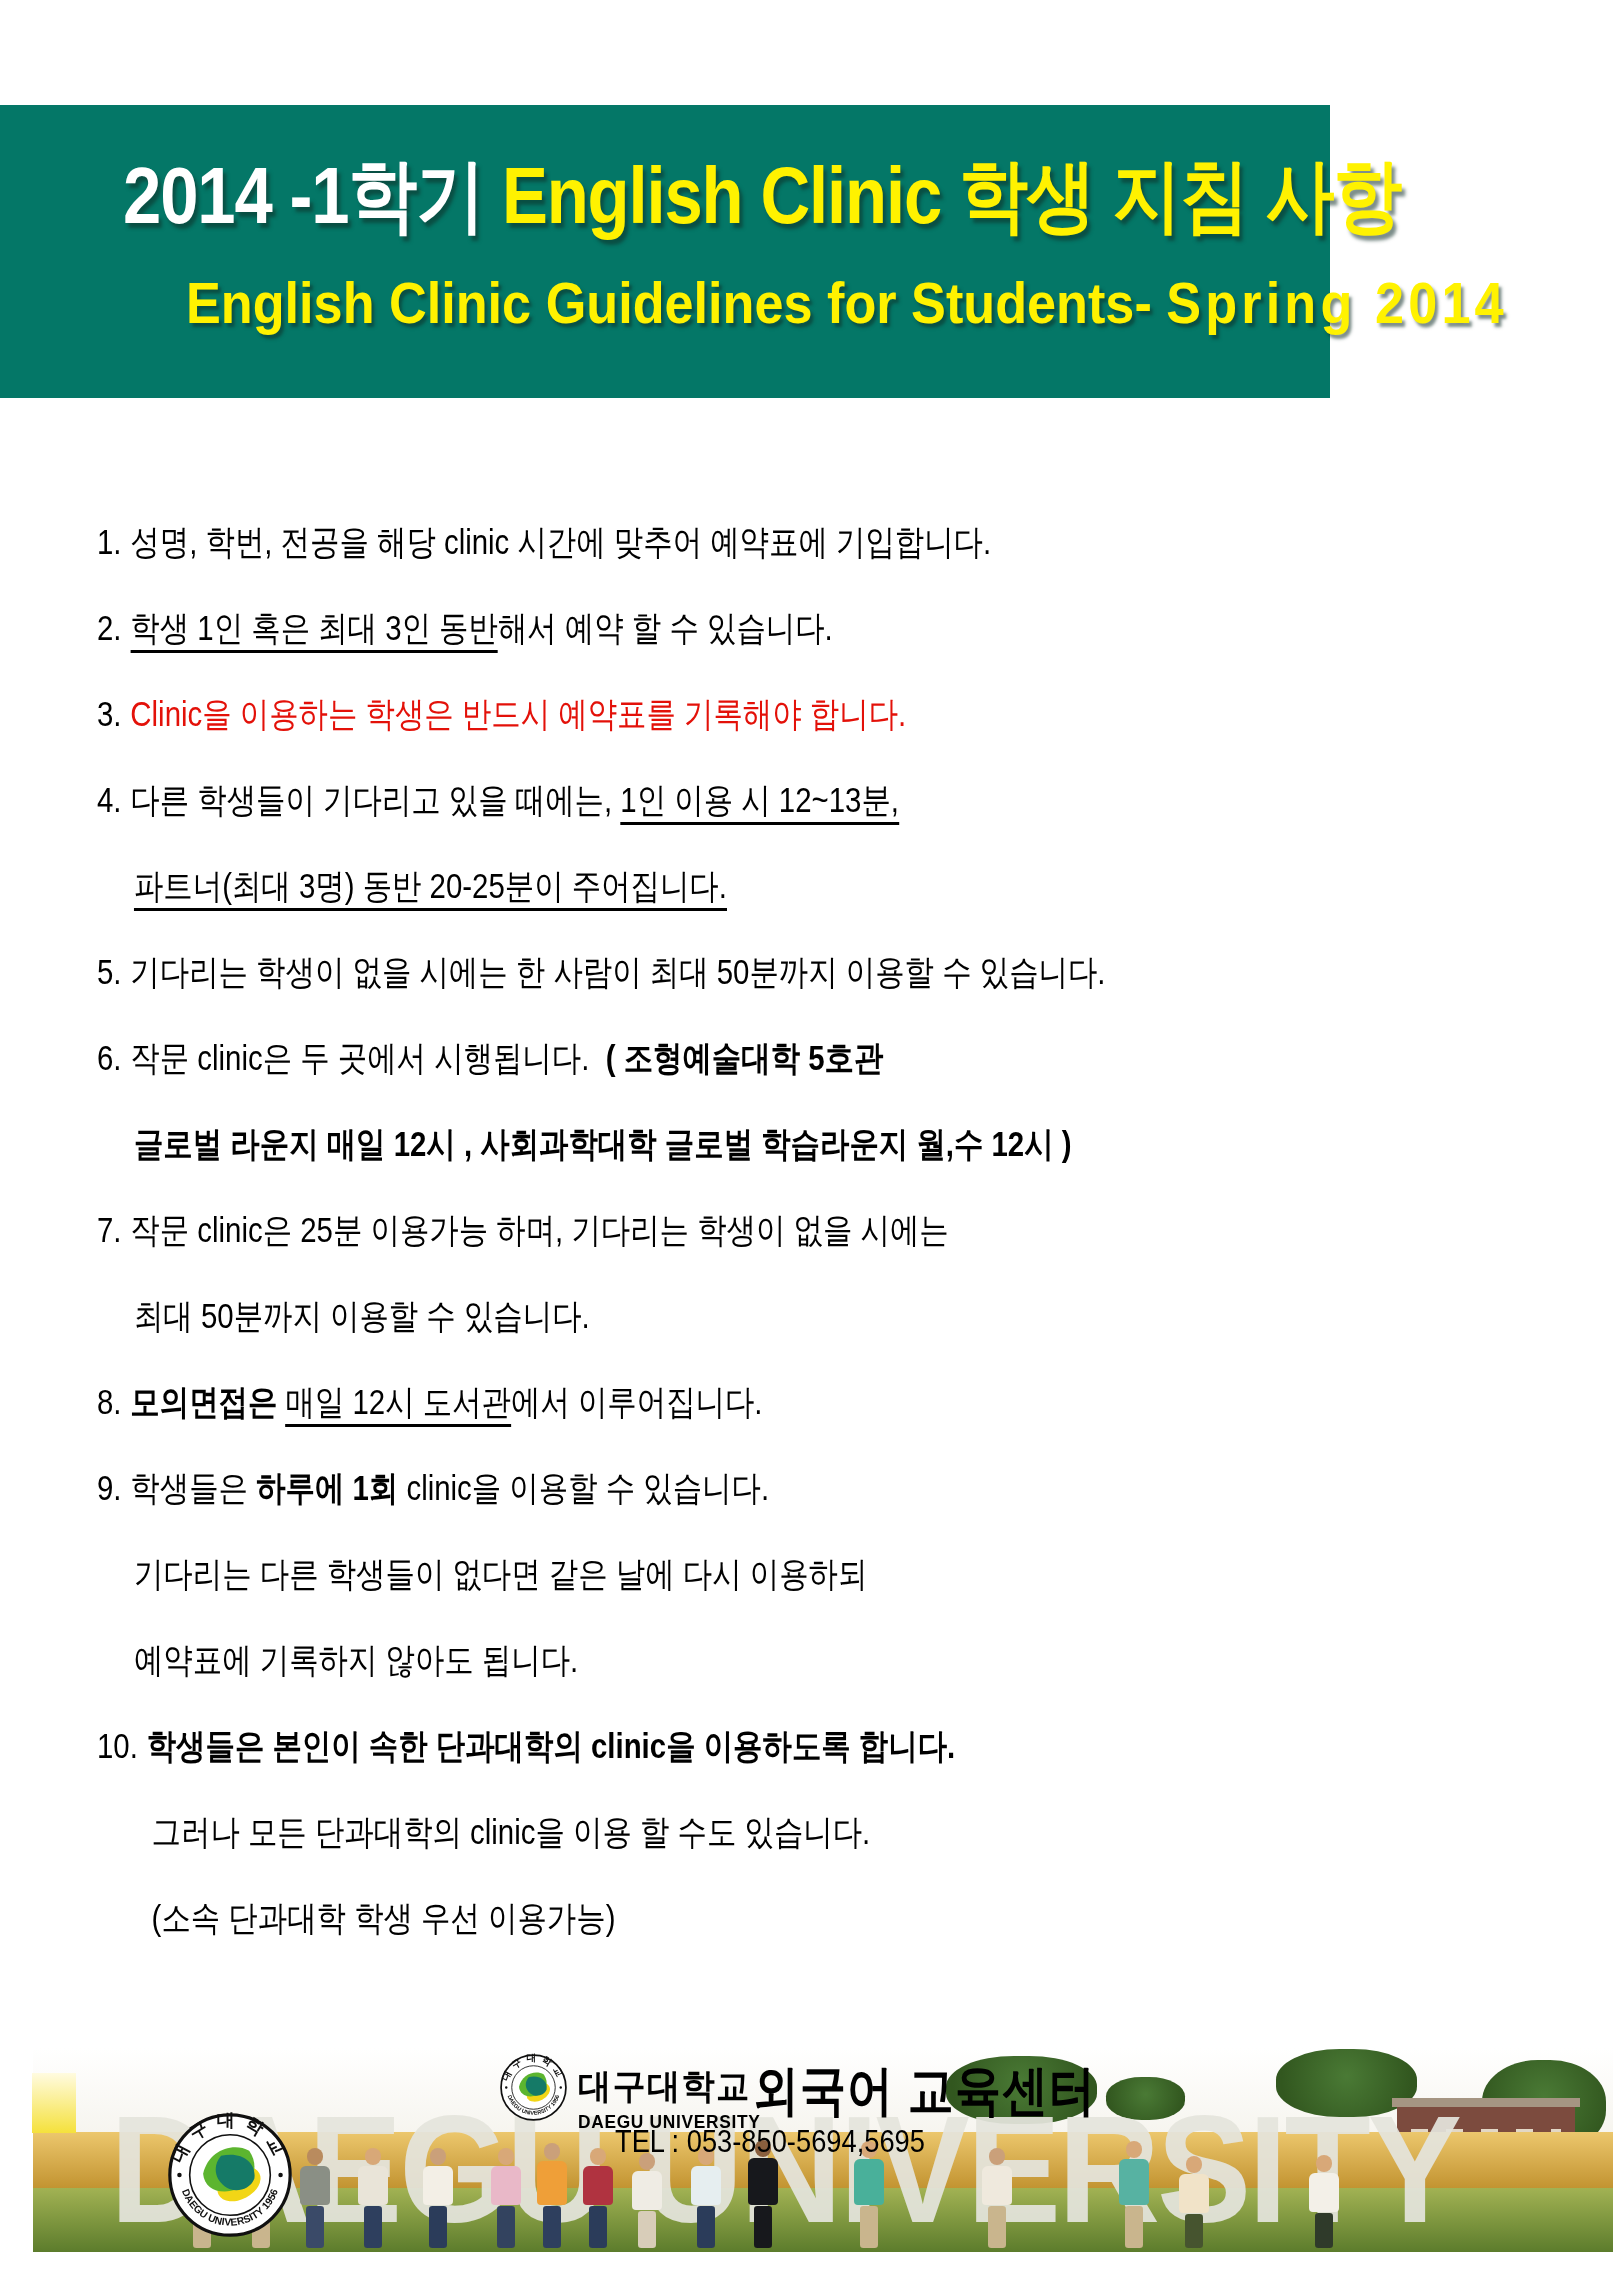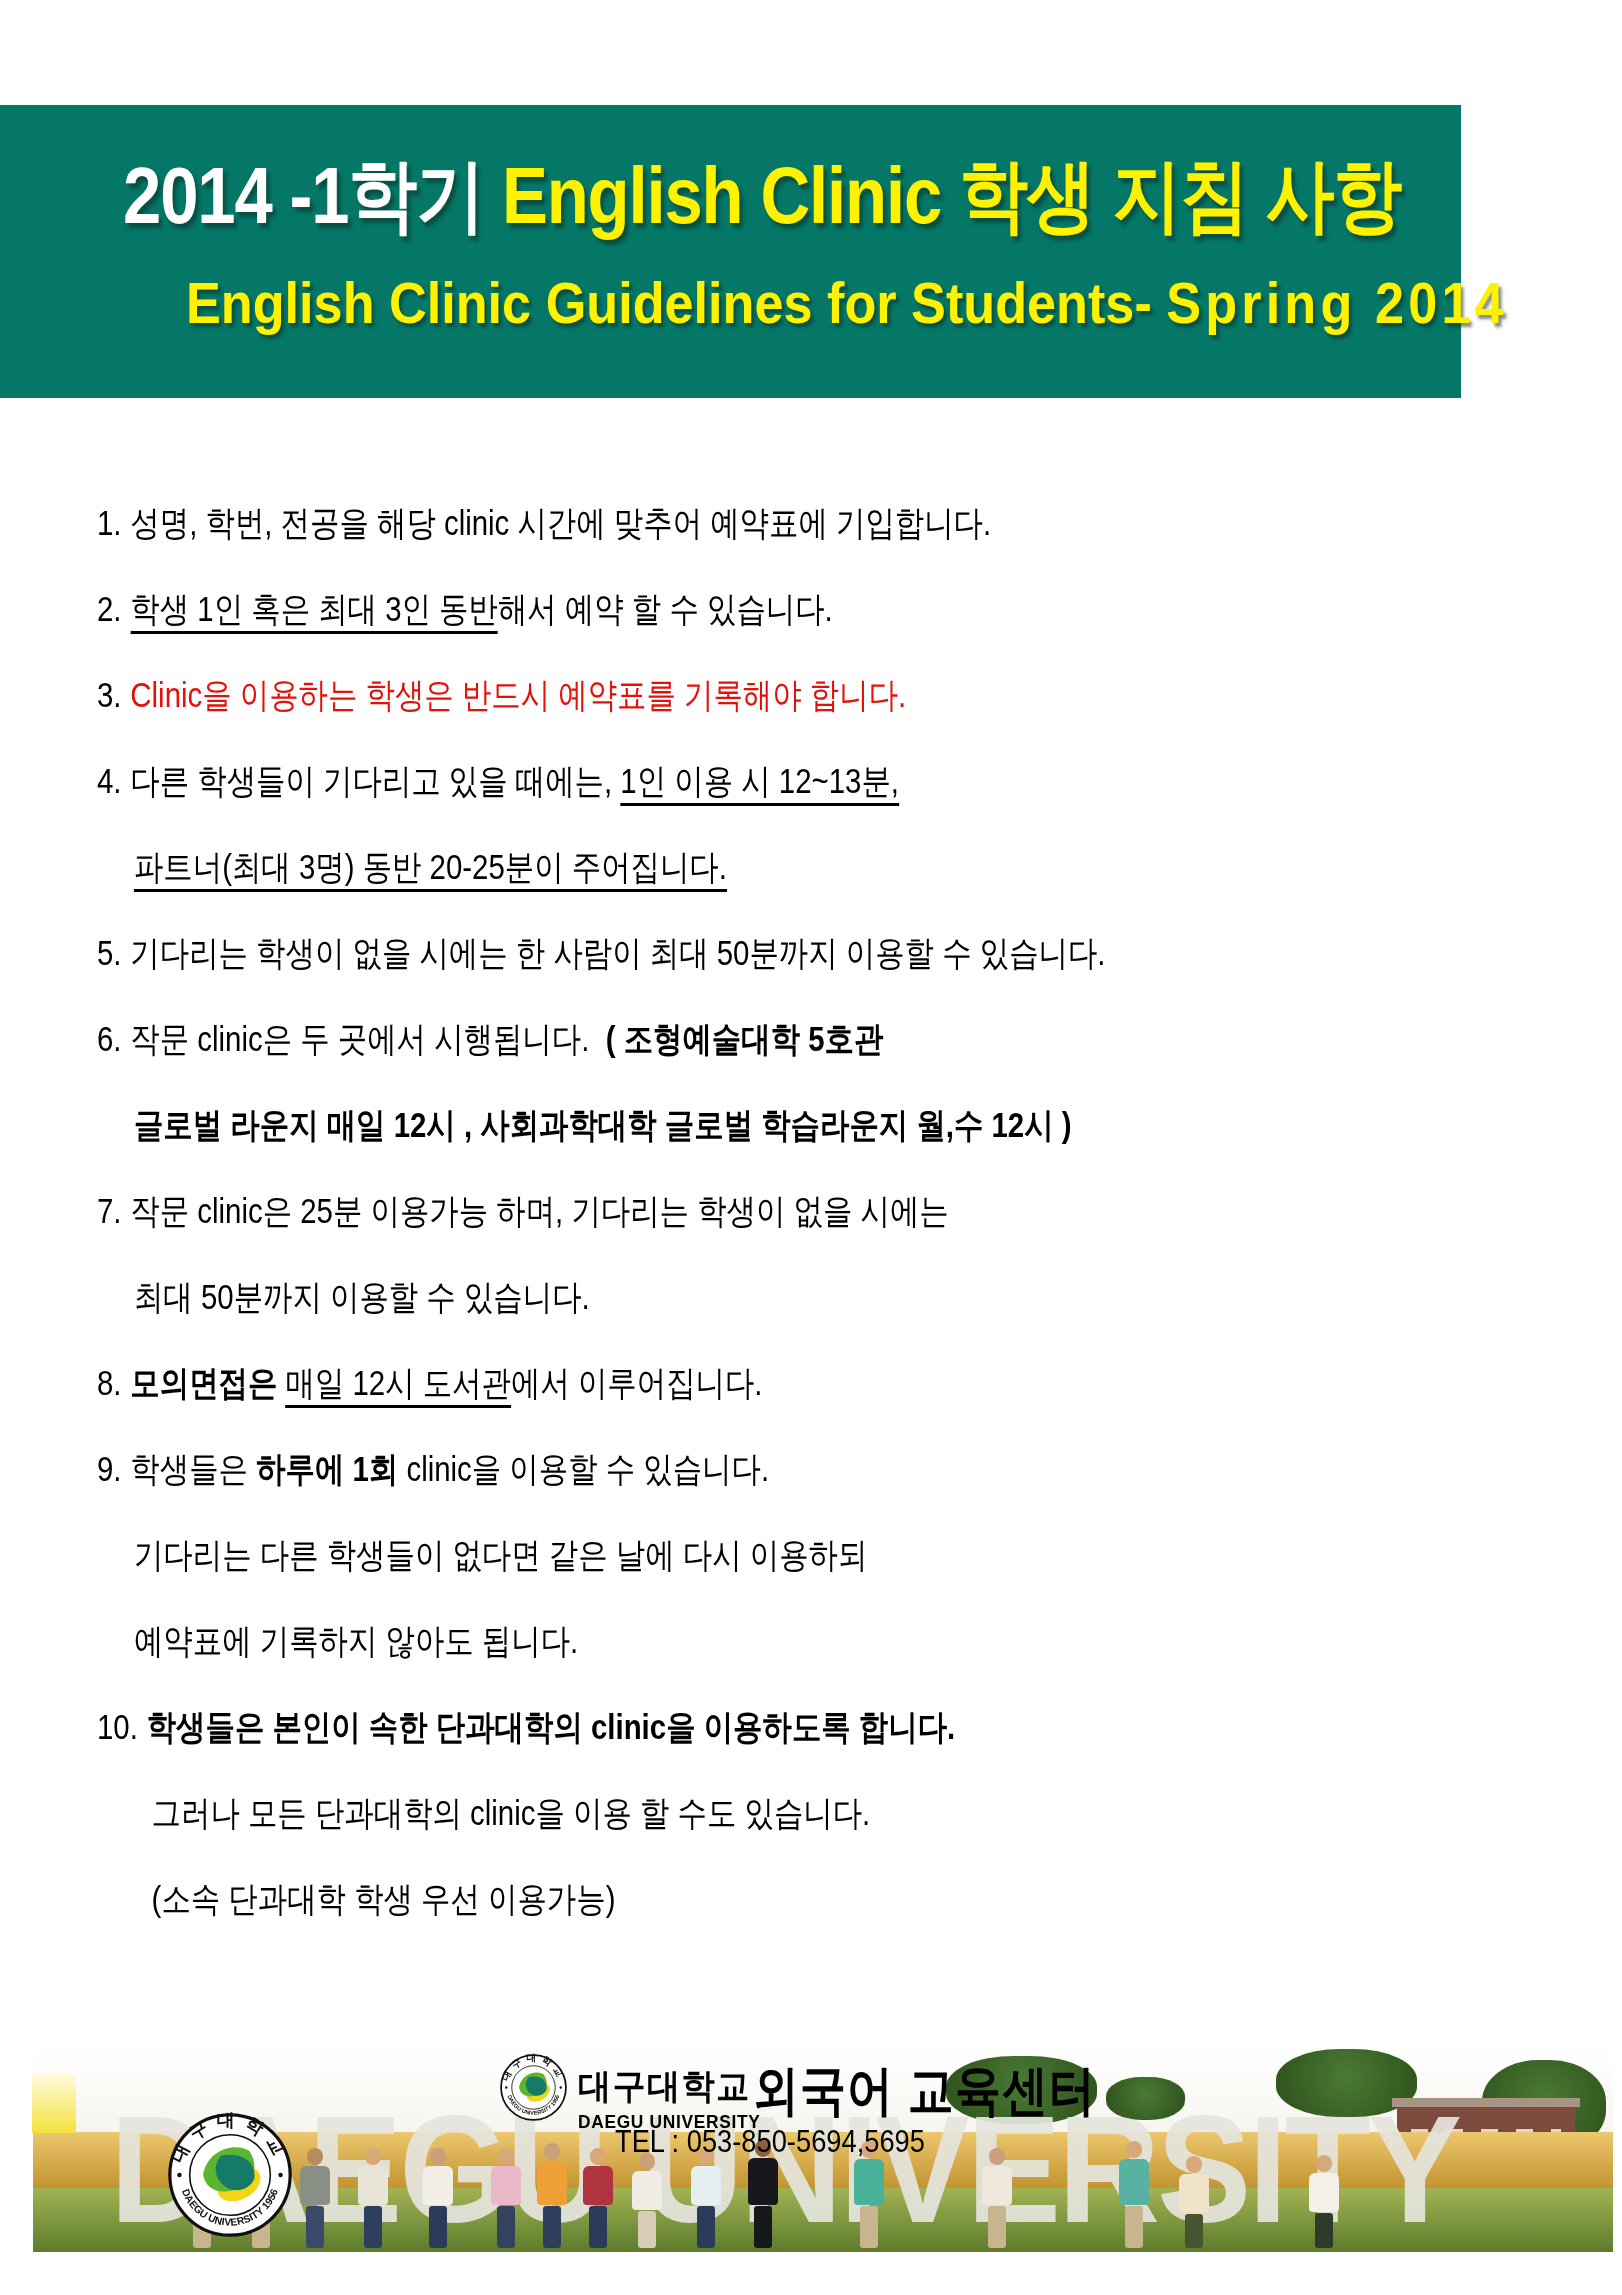--- a/index.html
+++ b/index.html
@@ -1,30 +1,30 @@
 <!DOCTYPE html>
 <html style="font-size:10.5px"><head>
 <meta charset="utf-8">
 <style>
   html,body{margin:0;padding:0;background:#fff;}
   .page{position:relative;width:1623px;height:2295px;background:#ffffff;overflow:hidden;
         font-family:"Liberation Sans",sans-serif;color:#000;}
   
-  .banner{position:absolute;left:0;top:105px;width:1461px;height:293px;background:#047767;}
+  .banner{position:absolute;left:0;top:105px;width:1330px;height:293px;background:#047767;}
   .h-line1{position:absolute;left:123px;top:38px;font-size:80px;font-weight:bold;white-space:pre;
            letter-spacing:-1.3px;transform:scaleX(.86);transform-origin:left top;
            text-shadow:3.9px 4.6px 3.9px rgba(15,45,38,.55);}
   .h-line1 .wh{color:#ffffff;}
   .h-line1 .ye{color:#fff200;}
   .h-line2{position:absolute;left:186px;top:164px;font-size:58px;font-weight:bold;color:#fff200;
            white-space:pre;transform:scaleX(.9);transform-origin:left top;
            text-shadow:3.3px 3.9px 3.3px rgba(15,45,38,.55);}
   .h-line2 .season{letter-spacing:4.6px;}
   
-  .list{position:absolute;left:97px;top:480px;width:1498px;}
+  .list{position:absolute;left:97px;top:499px;width:1498px;}
   .row{height:86px;line-height:86px;font-size:35px;white-space:pre;
        transform:scaleX(.84);transform-origin:left center;}
   .row .num{margin-right:10.5px;}
   .ind1{padding-left:44px;}
   .ind2{padding-left:65px;}
   .b{font-weight:bold;}
   .u{border-bottom:3.3px solid #000;padding-bottom:3.3px;}
   .red{color:#e31109;}
   
   .photo{position:absolute;left:33px;top:2048px;width:1580px;height:204px;overflow:hidden;

